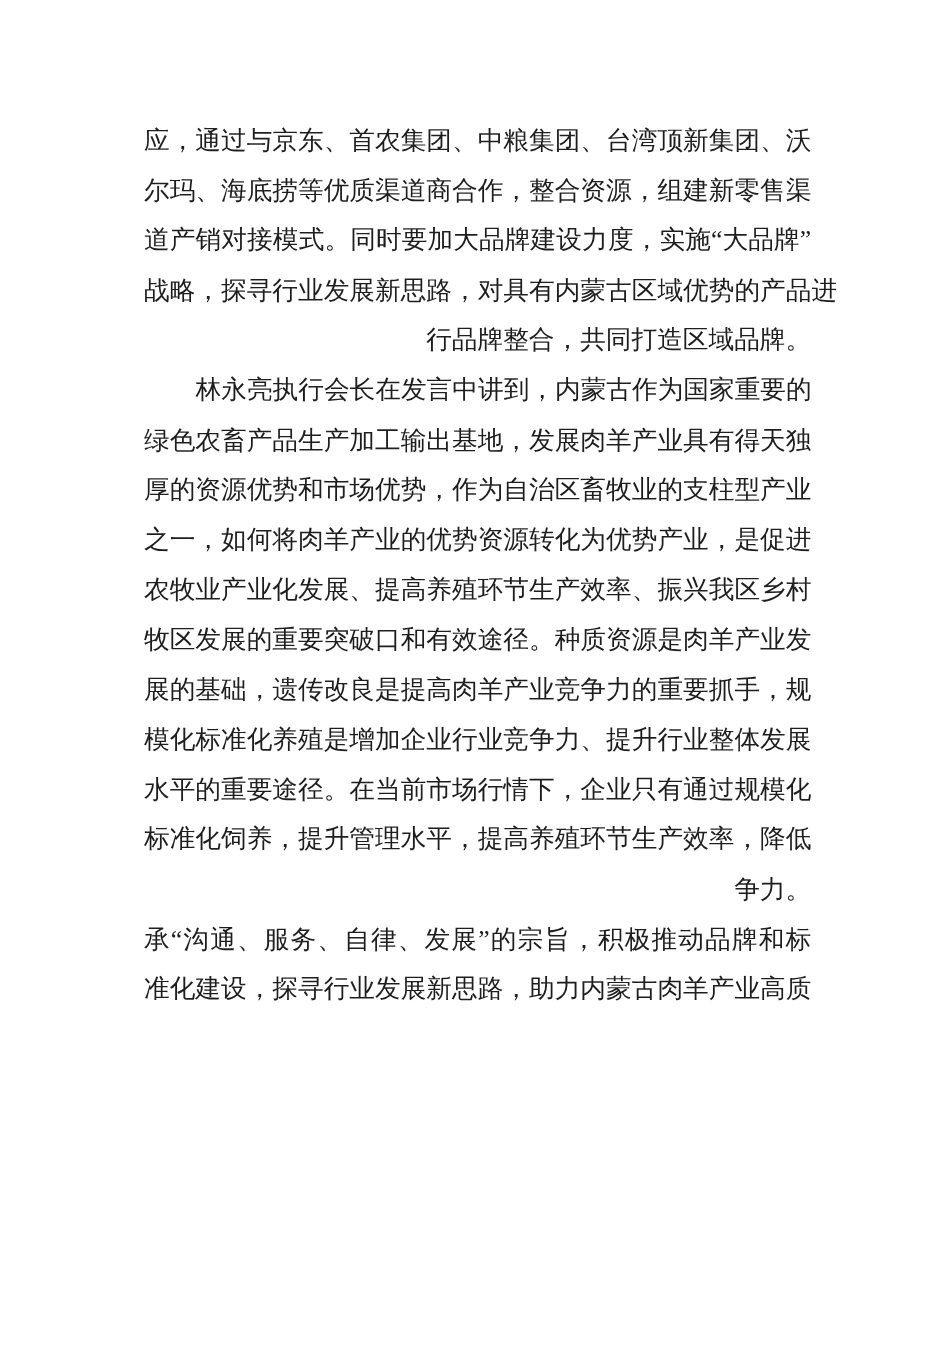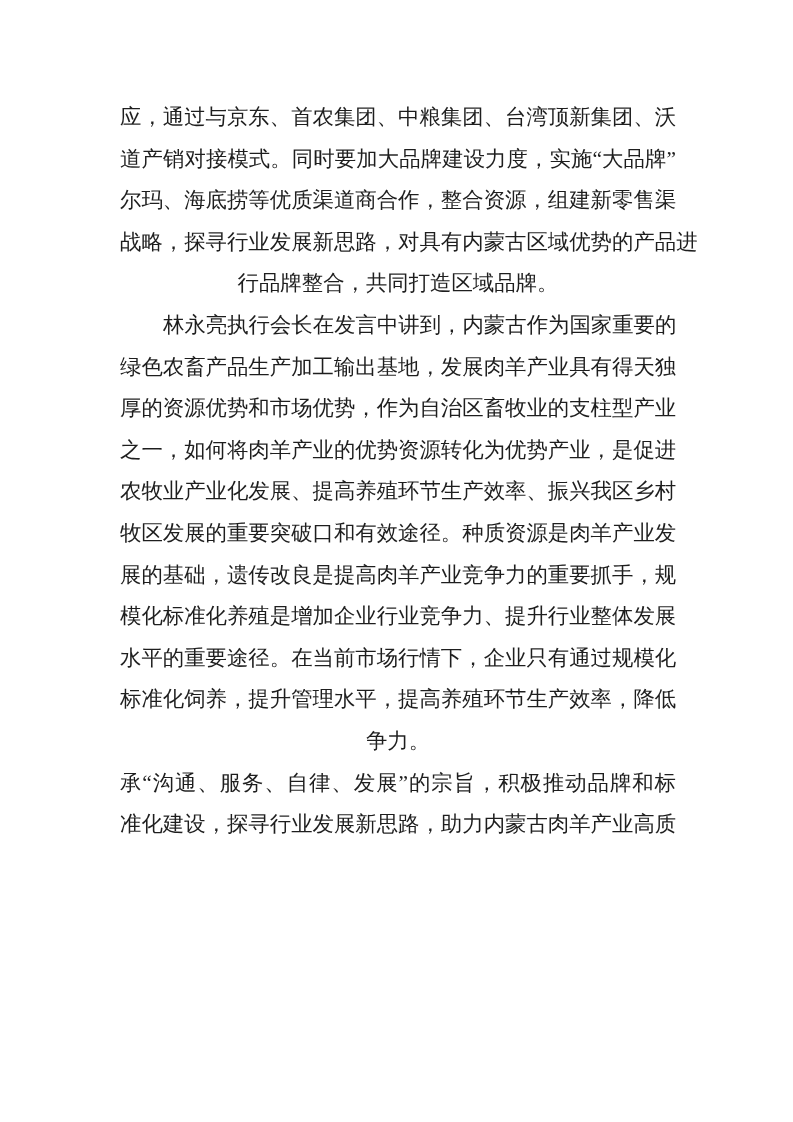--- a/index.html
+++ b/index.html
@@ -26,21 +26,21 @@
     font-size: 21.4px;
     line-height: 41.6px;
     height: 41.6px;
     white-space: nowrap;
     text-align: justify;
     text-align-last: justify;
     text-justify: inter-character;
     overflow: visible;
   }
   .ln.final {
-    text-align: center;
+    text-align: right;
     text-align-last: auto;
     white-space: normal;
   }
   .ln.indent {
     text-indent: 43px;
   }
   .attribution {
     font-size: 21.4px;
     line-height: 41.6px;
     height: 41.6px;
@@ -59,22 +59,22 @@
 </style>
 </head>
 <body>
 
 <div class="page">
 
   <div class="text-block">
 
     <div>
       <div class="ln">应，通过与京东、首农集团、中粮集团、台湾顶新集团、沃</div>
+      <div class="ln">尔玛、海底捞等优质渠道商合作，整合资源，组建新零售渠</div>
       <div class="ln">道产销对接模式。同时要加大品牌建设力度，实施“大品牌”</div>
-      <div class="ln">尔玛、海底捞等优质渠道商合作，整合资源，组建新零售渠</div>
       <div class="ln">战略，探寻行业发展新思路，对具有内蒙古区域优势的产品进</div>
       <div class="ln final">行品牌整合，共同打造区域品牌。</div>
     </div>
 
     <div>
       <div class="ln indent">林永亮执行会长在发言中讲到，内蒙古作为国家重要的</div>
       <div class="ln">绿色农畜产品生产加工输出基地，发展肉羊产业具有得天独</div>
       <div class="ln">厚的资源优势和市场优势，作为自治区畜牧业的支柱型产业</div>
       <div class="ln">之一，如何将肉羊产业的优势资源转化为优势产业，是促进</div>
       <div class="ln">农牧业产业化发展、提高养殖环节生产效率、振兴我区乡村</div>

